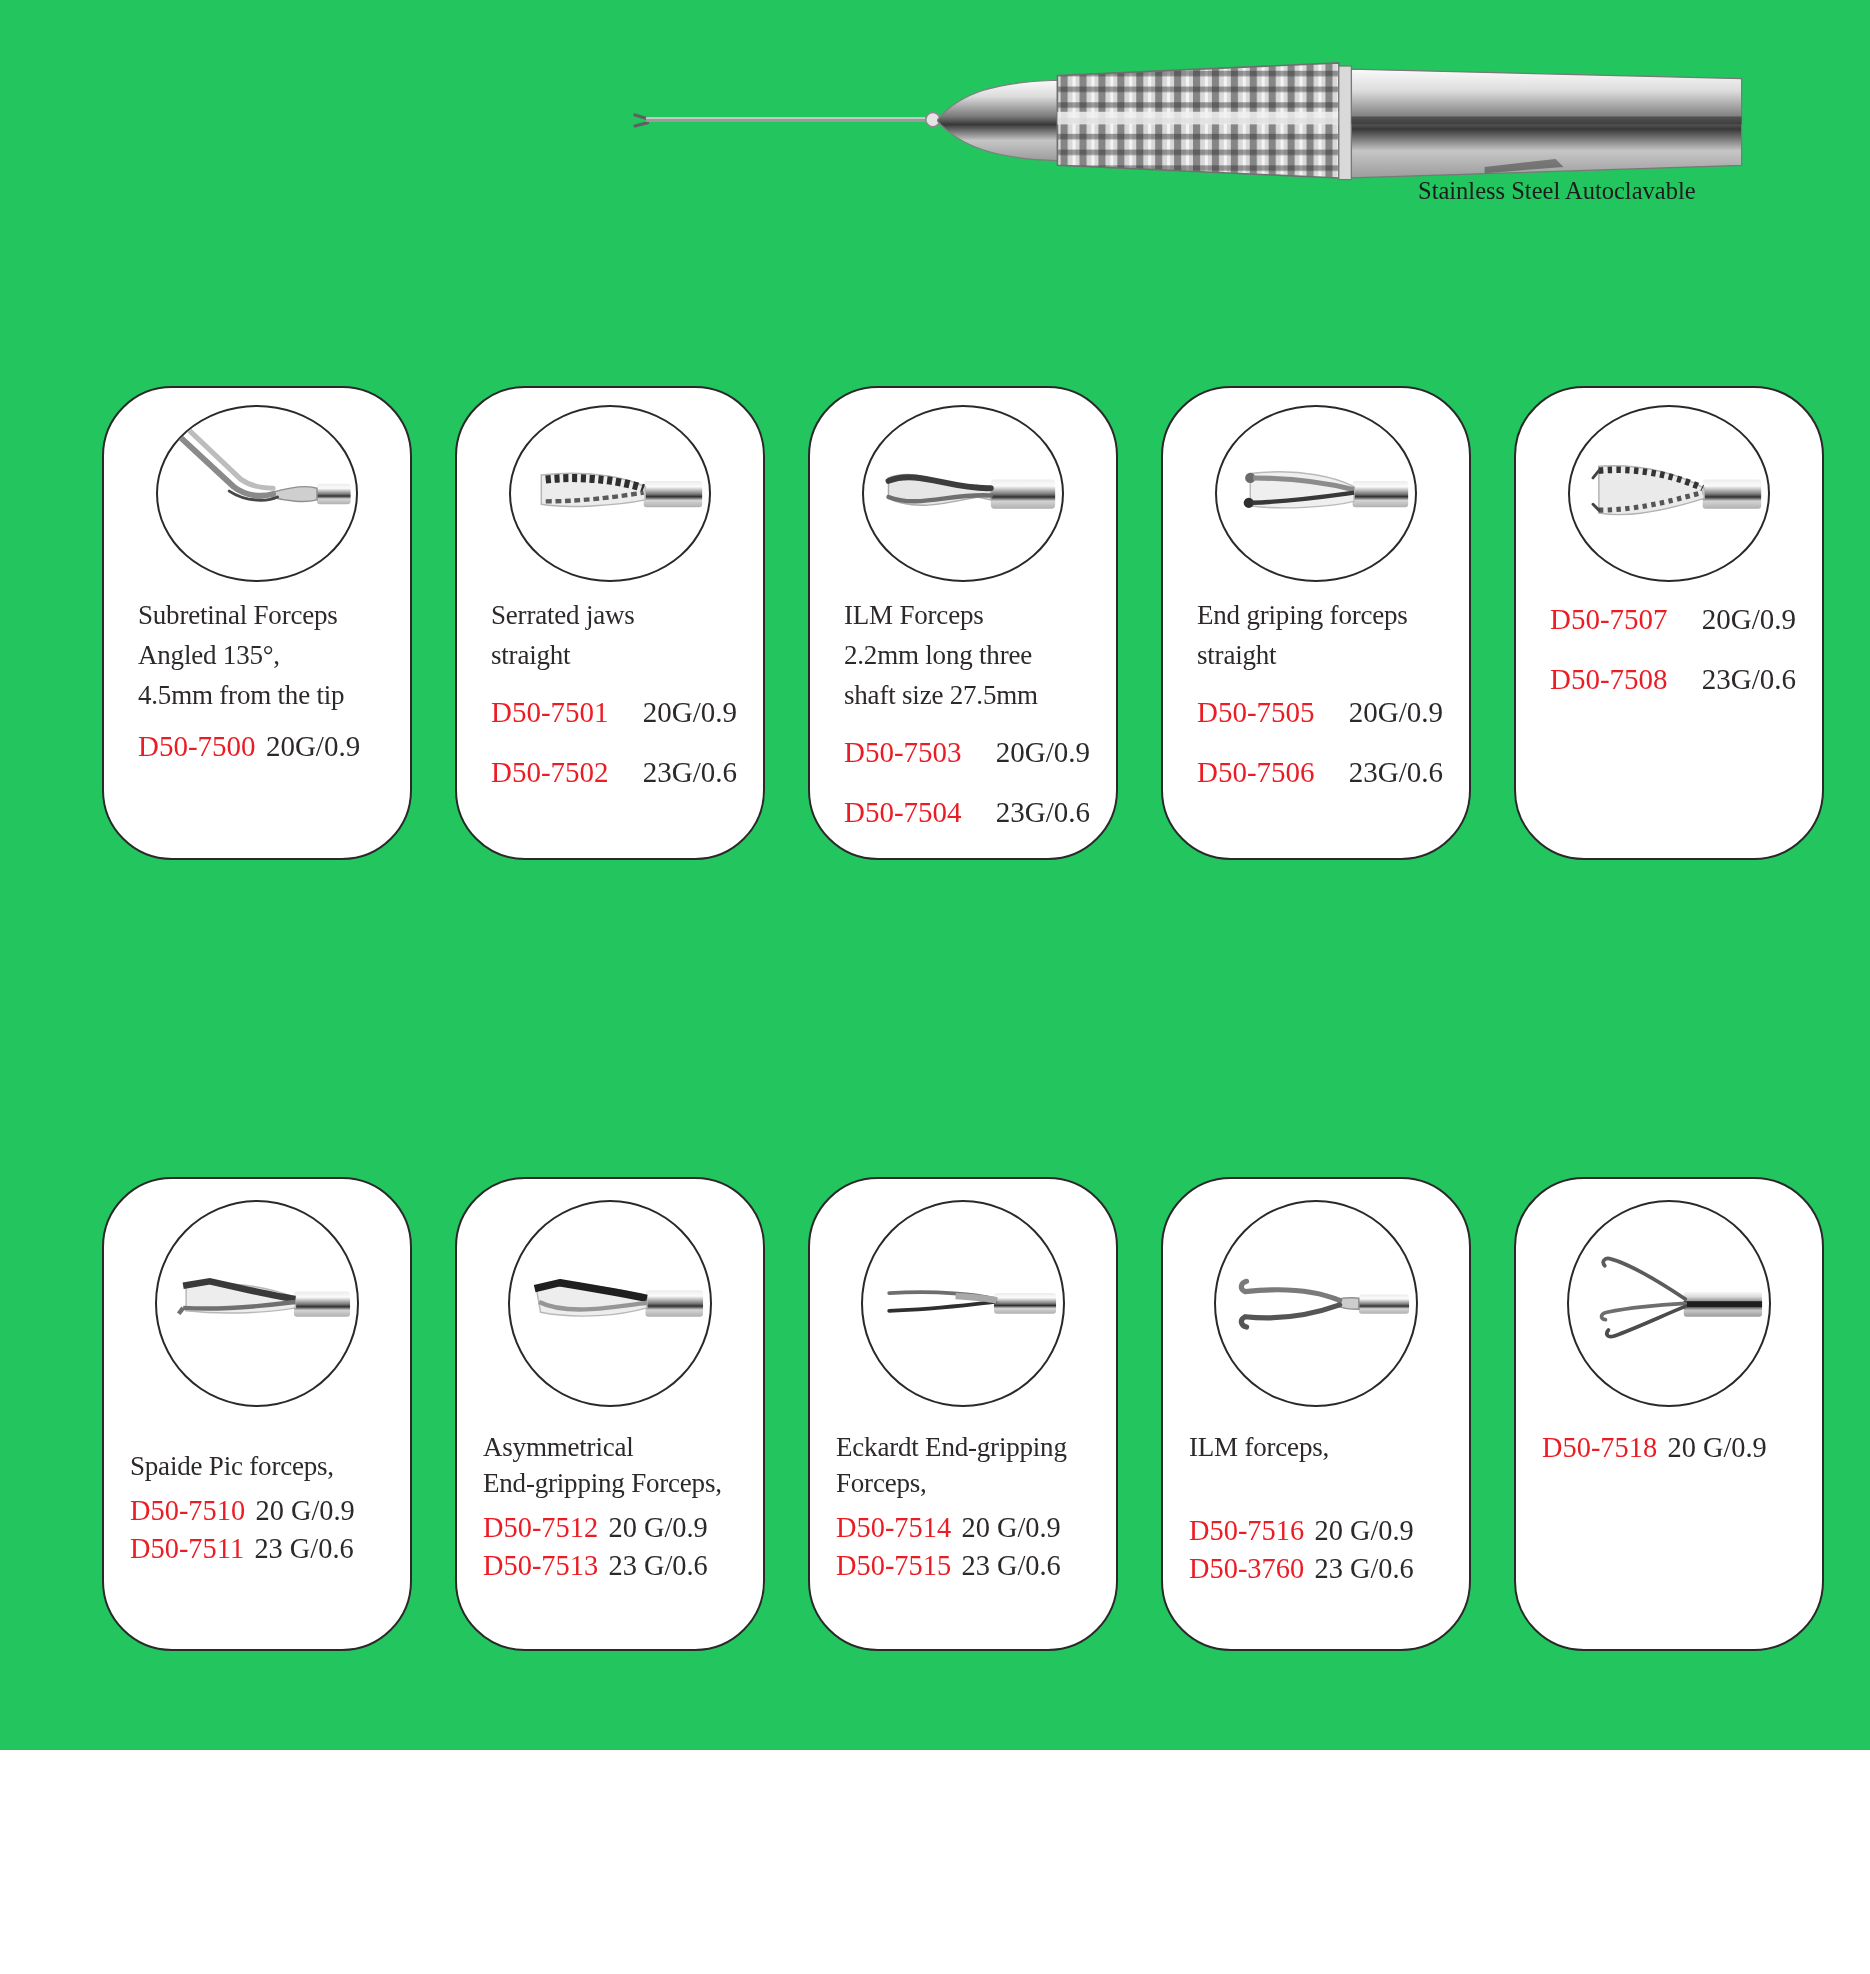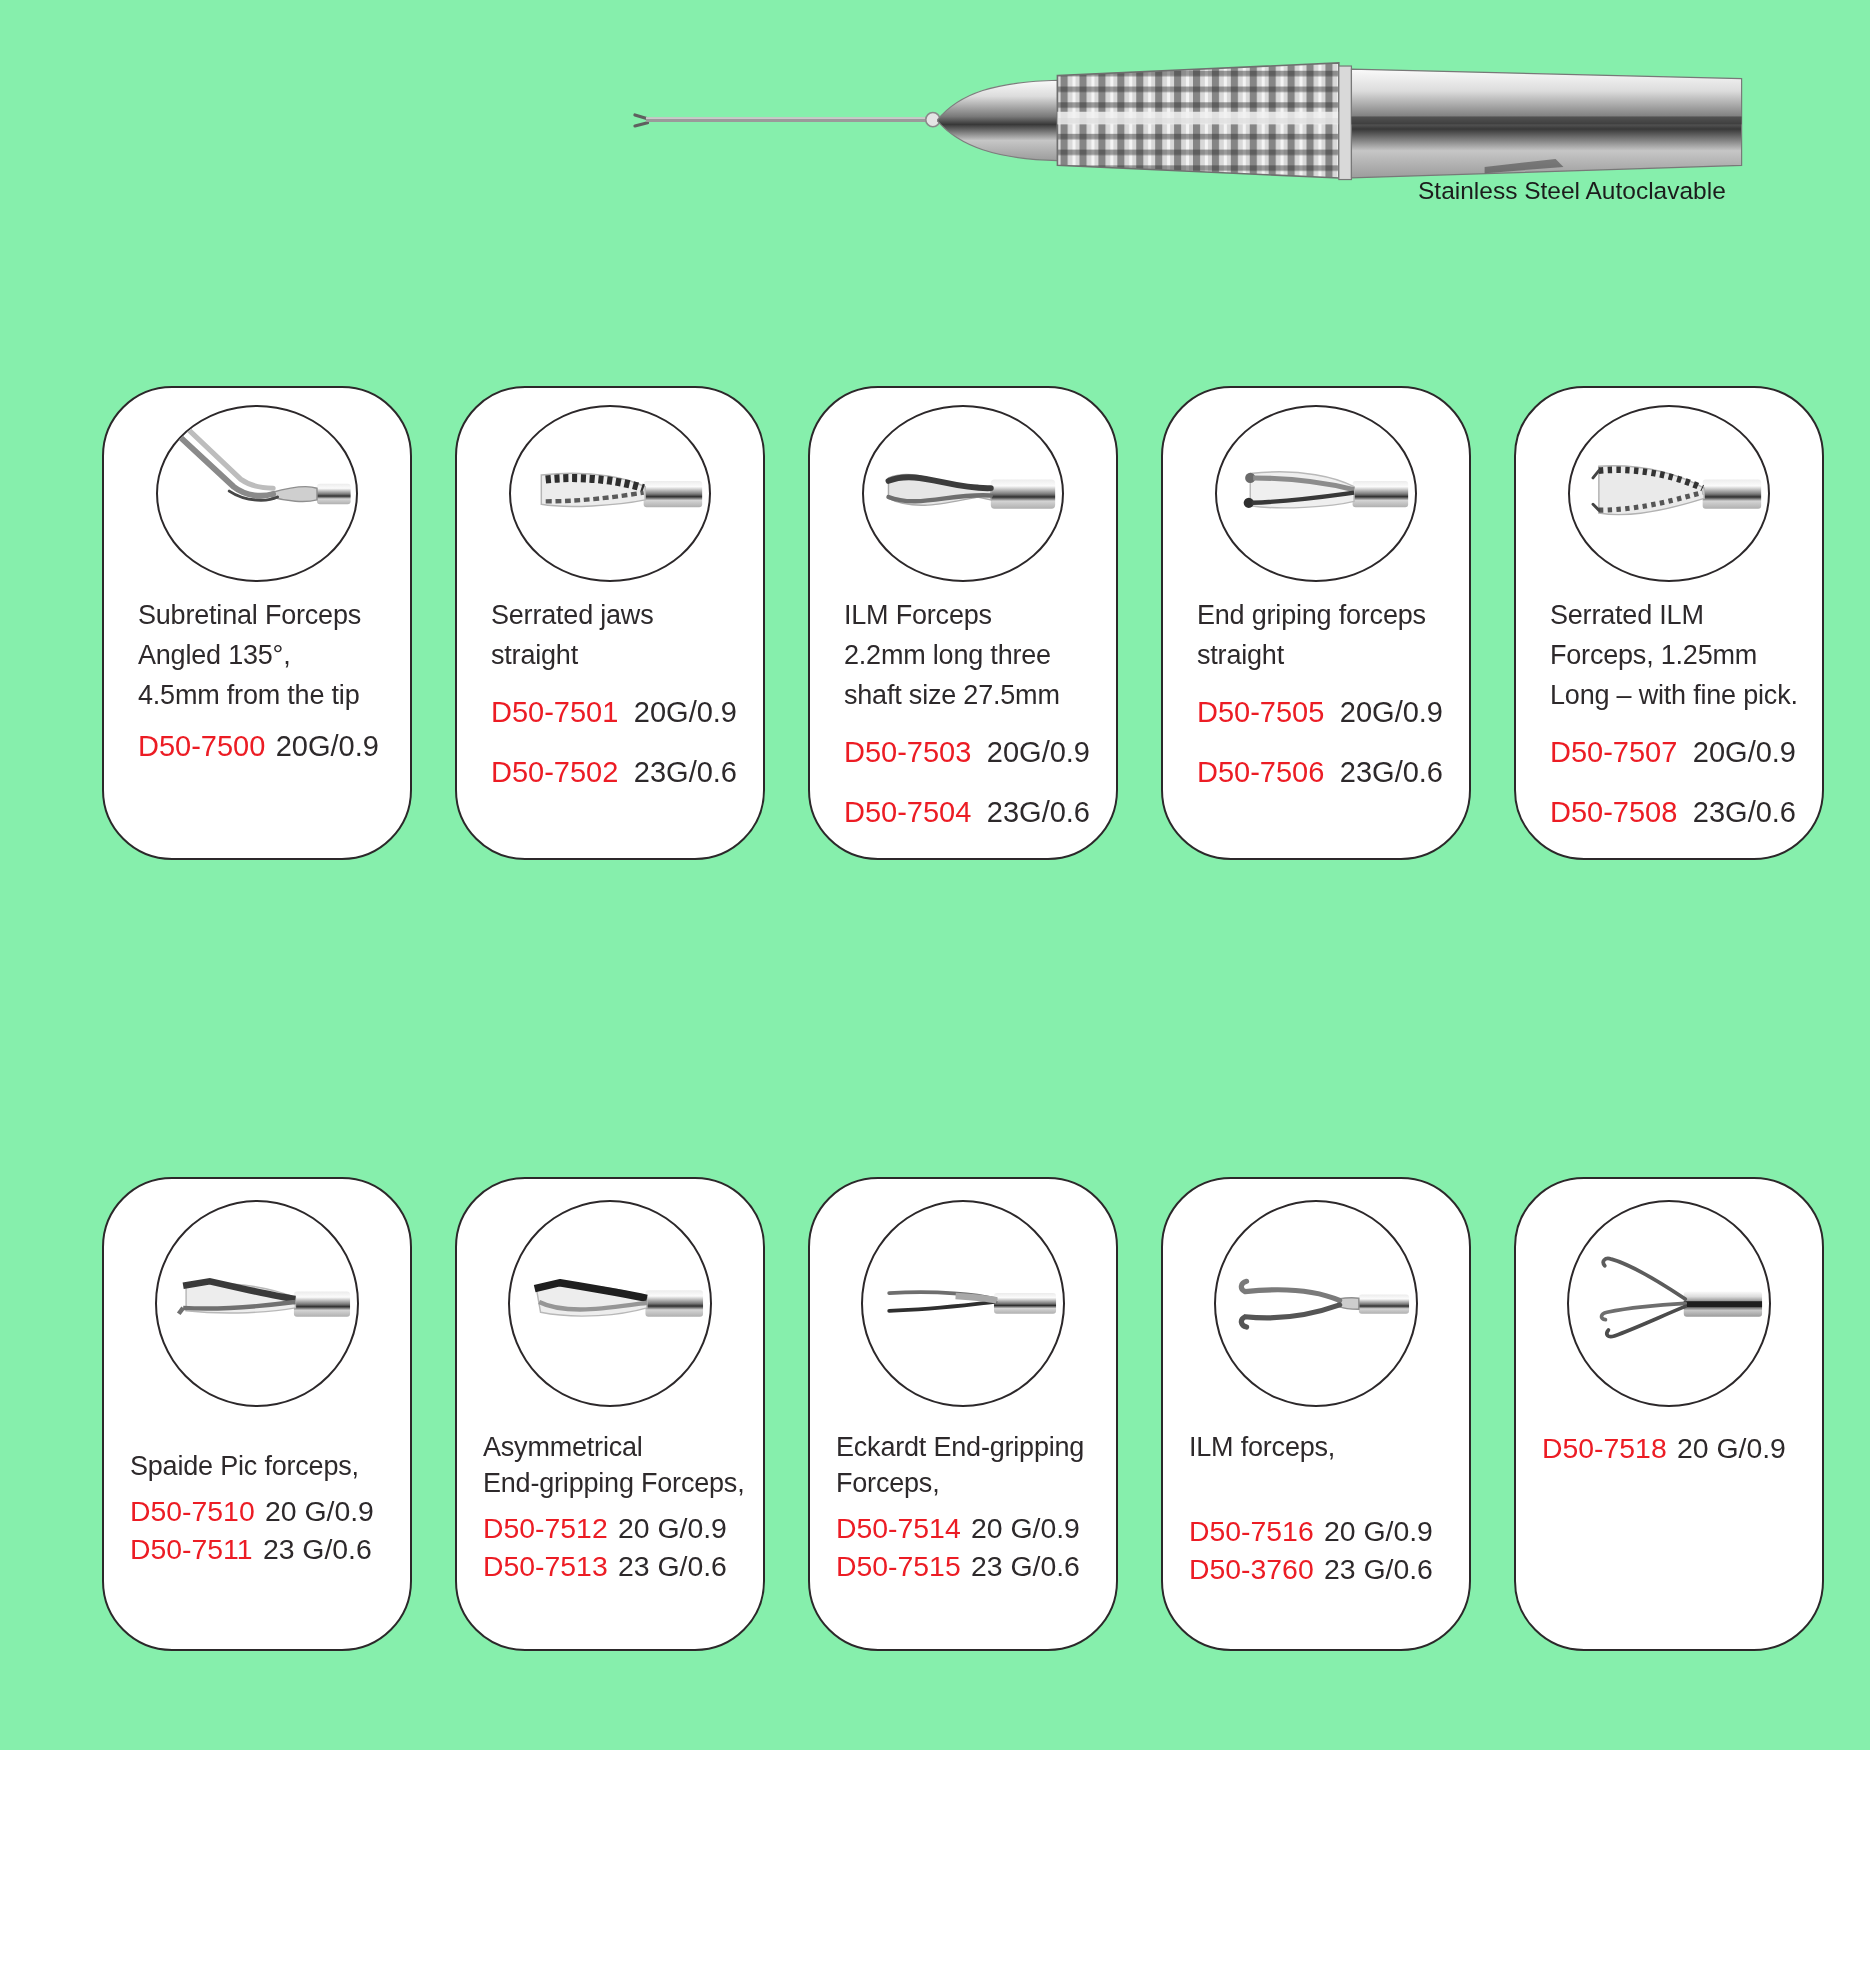--- a/index.html
+++ b/index.html
@@ -1,22 +1,22 @@
 <!DOCTYPE html>
 <html style="font-size:12.6px"><head>
 <meta charset="utf-8">
 <style>
   html,body{margin:0;padding:0;background:#ffffff;}
   .page{
     position:relative;
     width:1871px;
     height:1750px;
-    background:#86efac;
+    background:#22c55e;
     overflow:hidden;
-    font-family:Liberation Sans, sans-serif;
+    font-family:Liberation Serif, serif;
     color:#2d292b;
   }
   
   .instrument{
     position:absolute;
     left:624px; top:55px;
     width:1138px; height:134px;
   }
   .caption{
     position:absolute;
@@ -312,25 +312,20 @@
           </div>
     </div>
   </article>
       <article class="card">
     <div class="tip-circle">
       <svg class="tip-svg" viewBox="0 0 260 200" preserveAspectRatio="xMidYMid meet">
         <use href="#serrated-ilm-pick-tip-icon"></use>
       </svg>
     </div>
     <div class="body">
-      <div class="title">
-            <div>Serrated ILM</div>
-            <div>Forceps, 1.25mm</div>
-            <div>Long – with fine pick.</div>
-          </div>
       <div class="codes">
             <div class="code-row split">
               <span class="code">D50-7507</span>
               <span class="gauge">20G/0.9</span>
             </div>
             <div class="code-row split">
               <span class="code">D50-7508</span>
               <span class="gauge">23G/0.6</span>
             </div>
           </div>

